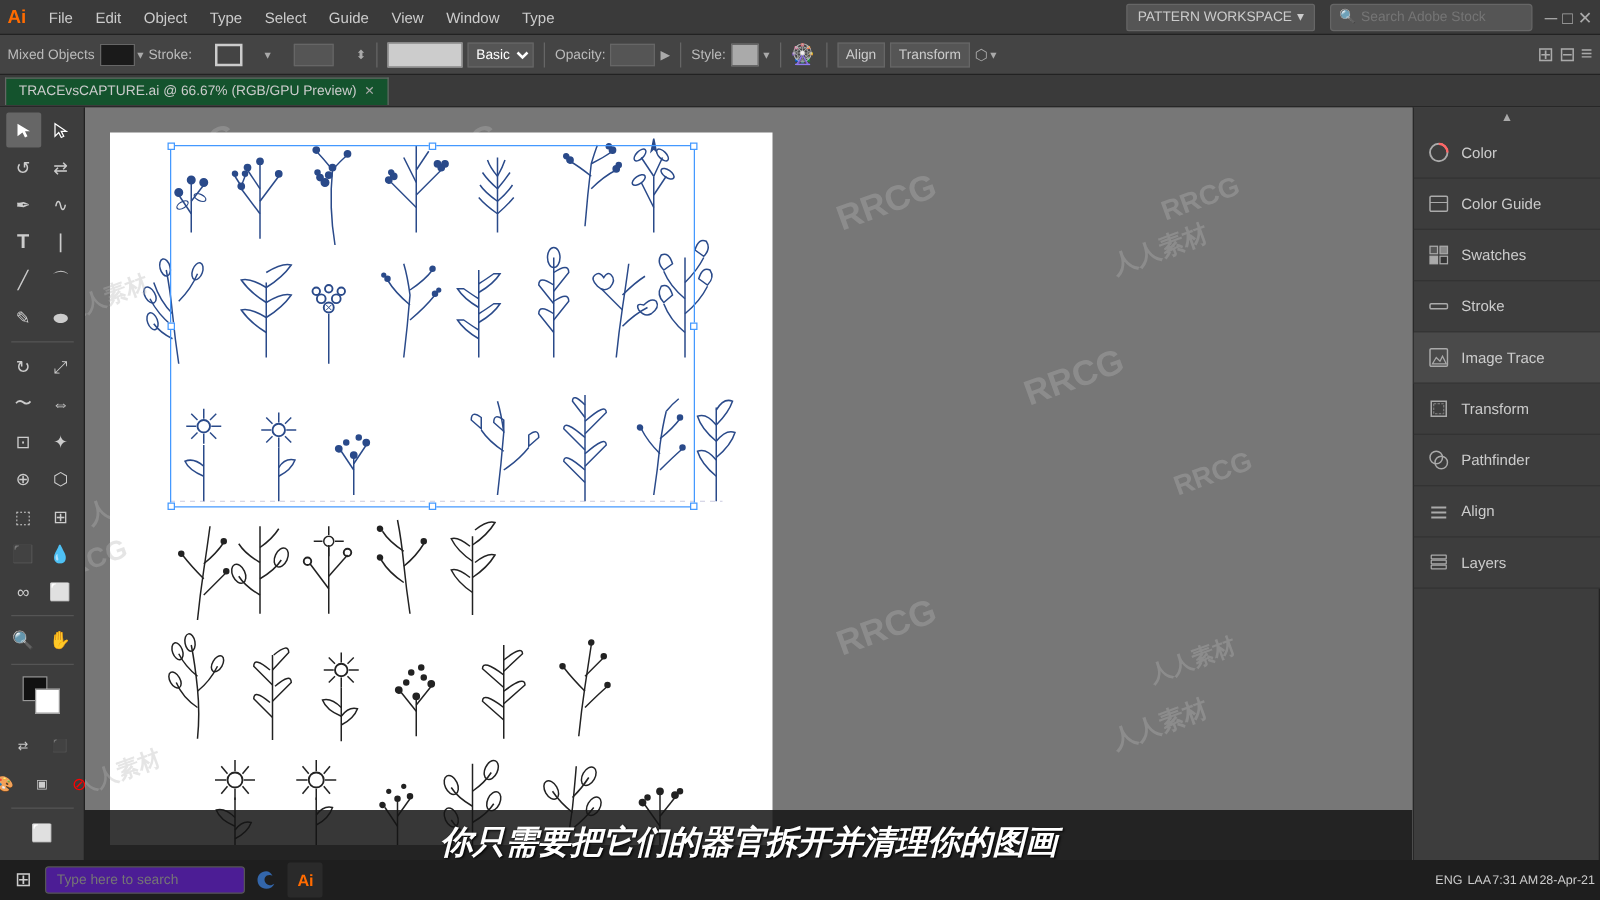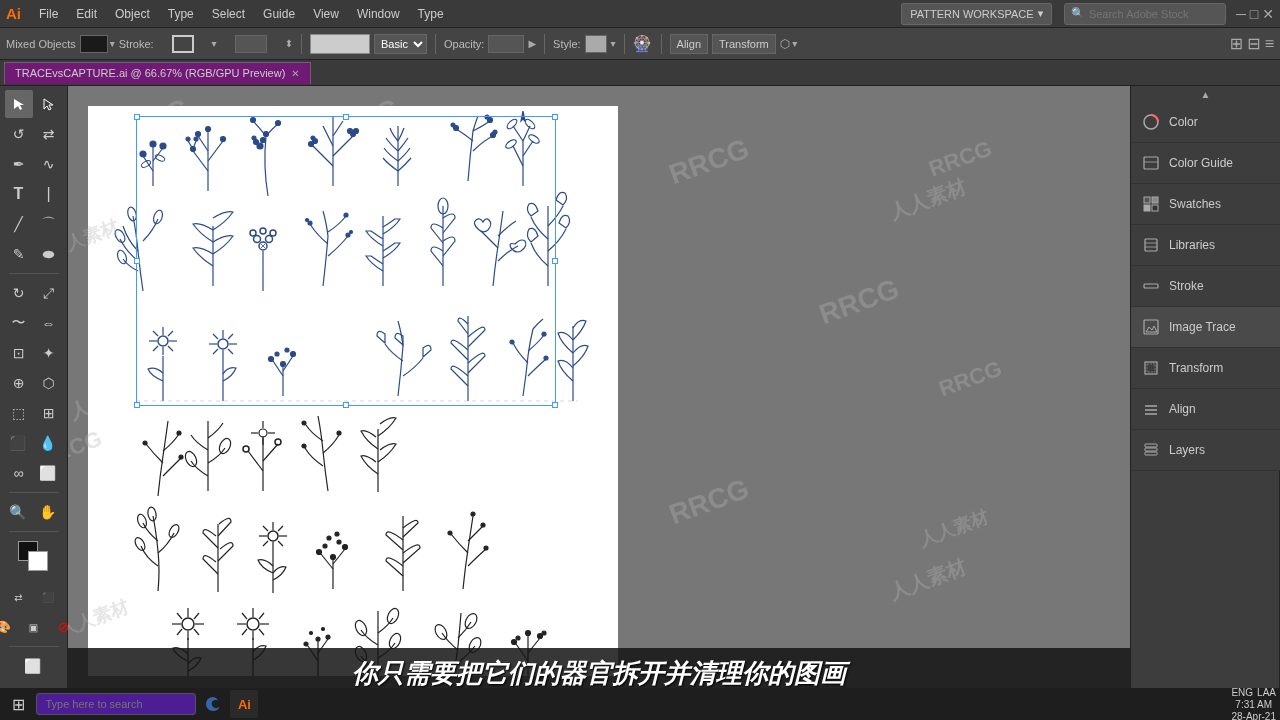--- a/index.html
+++ b/index.html
@@ -24,21 +24,21 @@
     .toolbar-divider { width: 1px; height: 20px; background: #666; margin: 0 4px; }
     .toolbar-select { background: #555; border: 1px solid #666; color: #fff; font-size: 11px; height: 20px; padding: 0 2px; }
     .toolbar-btn { background: #555; border: 1px solid #666; color: #ccc; font-size: 11px; height: 20px; padding: 0 6px; cursor: pointer; }
     .pattern-ws { background: #555; border: 1px solid #666; color: #ccc; font-size: 11px; height: 22px; padding: 0 8px; border-radius: 2px; display: flex; align-items: center; gap: 4px; }
 
     
     #tab-bar {
       width: 100%; height: 26px; background: #3a3a3a; display: flex; align-items: center;
       padding: 0 4px; border-bottom: 1px solid #222;
     }
-    .tab { height: 22px; background: #701a75; border: 1px solid #666; border-bottom: none; padding: 0 10px; display: flex; align-items: center; gap: 6px; font-size: 11px; color: #ccc; }
+    .tab { height: 22px; background: #14532d; border: 1px solid #666; border-bottom: none; padding: 0 10px; display: flex; align-items: center; gap: 6px; font-size: 11px; color: #ccc; }
     .tab-close { cursor: pointer; color: #aaa; font-size: 10px; }
 
     
     #main { display: flex; width: 100%; height: calc(720px - 86px); }
 
     
     #left-toolbar {
       width: 68px; background: #3d3d3d; display: flex; flex-direction: column; align-items: center;
       padding: 4px 0; gap: 2px; border-right: 1px solid #222; flex-shrink: 0;
     }
@@ -807,30 +807,20 @@
             <rect x="9" y="1" width="6" height="6" fill="#888" stroke="#aaa" stroke-width="1"></rect>
             <rect x="1" y="9" width="6" height="6" fill="#aaa" stroke="#aaa" stroke-width="1"></rect>
             <rect x="9" y="9" width="6" height="6" fill="#333" stroke="#aaa" stroke-width="1"></rect>
           </svg>
       </div>
       <span>Swatches</span>
     </div>
     <div class="panel-item">
       <div class="panel-icon">
         <svg width="16" height="16" viewBox="0 0 16 16">
-            <rect x="2" y="2" width="12" height="12" rx="1" fill="none" stroke="#aaa" stroke-width="1.2"></rect>
-            <line x1="2" y1="6" x2="14" y2="6" stroke="#aaa" stroke-width="0.8"></line>
-            <line x1="2" y1="10" x2="14" y2="10" stroke="#aaa" stroke-width="0.8"></line>
-          </svg>
-      </div>
-      <span>Libraries</span>
-    </div>
-    <div class="panel-item">
-      <div class="panel-icon">
-        <svg width="16" height="16" viewBox="0 0 16 16">
             <rect x="1" y="6" width="14" height="4" rx="1" fill="none" stroke="#aaa" stroke-width="1.2"></rect>
           </svg>
       </div>
       <span>Stroke</span>
     </div>
     <div class="panel-item" style="background:#4a4a4a;">
       <div class="panel-icon">
         <svg width="16" height="16" viewBox="0 0 16 16">
             <rect x="1" y="1" width="14" height="14" rx="1" fill="none" stroke="#aaa" stroke-width="1.2"></rect>
             <path d="M3 13 L6 8 L9 11 L11 7 L14 13 Z" fill="none" stroke="#aaa" stroke-width="1"></path>
@@ -839,20 +829,29 @@
       <span>Image Trace</span>
     </div>
     <div class="panel-item">
       <div class="panel-icon">
         <svg width="16" height="16" viewBox="0 0 16 16">
             <rect x="2" y="2" width="12" height="12" fill="none" stroke="#aaa" stroke-width="1.2"></rect>
             <rect x="4" y="4" width="8" height="8" fill="none" stroke="#888" stroke-width="0.8" stroke-dasharray="2,1"></rect>
           </svg>
       </div>
       <span>Transform</span>
+    </div>
+    <div class="panel-item">
+      <div class="panel-icon">
+        <svg width="16" height="16" viewBox="0 0 16 16">
+            <circle cx="6" cy="6" r="5" fill="none" stroke="#aaa" stroke-width="1.2"></circle>
+            <circle cx="10" cy="10" r="5" fill="none" stroke="#aaa" stroke-width="1.2"></circle>
+          </svg>
+      </div>
+      <span>Pathfinder</span>
     </div>
     <div class="panel-item">
       <div class="panel-icon">
         <svg width="16" height="16" viewBox="0 0 16 16">
             <line x1="2" y1="5" x2="14" y2="5" stroke="#aaa" stroke-width="1.5"></line>
             <line x1="2" y1="9" x2="14" y2="9" stroke="#aaa" stroke-width="1.5"></line>
             <line x1="2" y1="13" x2="14" y2="13" stroke="#aaa" stroke-width="1.5"></line>
           </svg>
       </div>
       <span>Align</span>
@@ -883,21 +882,21 @@
   <input type="text" class="taskbar-search" placeholder="Type here to search" style="">
   <div class="taskbar-app" title="Microsoft Edge">
     <svg width="18" height="18" viewBox="0 0 18 18">
         <path d="M9 2 C5 2 2 5 2 9 S5 16 9 16 C12 16 14.5 14.5 15.5 12 C14 13 12.5 13.5 11 13 C8 12 7 9 8 7 C9 5 12 4.5 14 5.5 C13 3.5 11 2 9 2 Z" fill="#36a"></path>
       </svg>
   </div>
   <div class="taskbar-app" title="Adobe Illustrator" style="background:#2a2a2a;border-radius:2px;">
     <span style="color:#ff6b00;font-weight:bold;font-size:13px;">Ai</span>
   </div>
   <div style="flex:1;"></div>
-  <div style="display:flex;flex-direction:column;align-items:center;font-size:10px;color:#ccc;gap:1px;">
+  <div style="display:flex;flex-direction:row;align-items:center;font-size:10px;color:#ccc;gap:1px;">
     <div style="display:flex;gap:4px;">
       <span>ENG</span>
       <span>LAA</span>
     </div>
     <span>7:31 AM</span>
     <span>28-Apr-21</span>
   </div>
 </div>
 
 </body></html>

